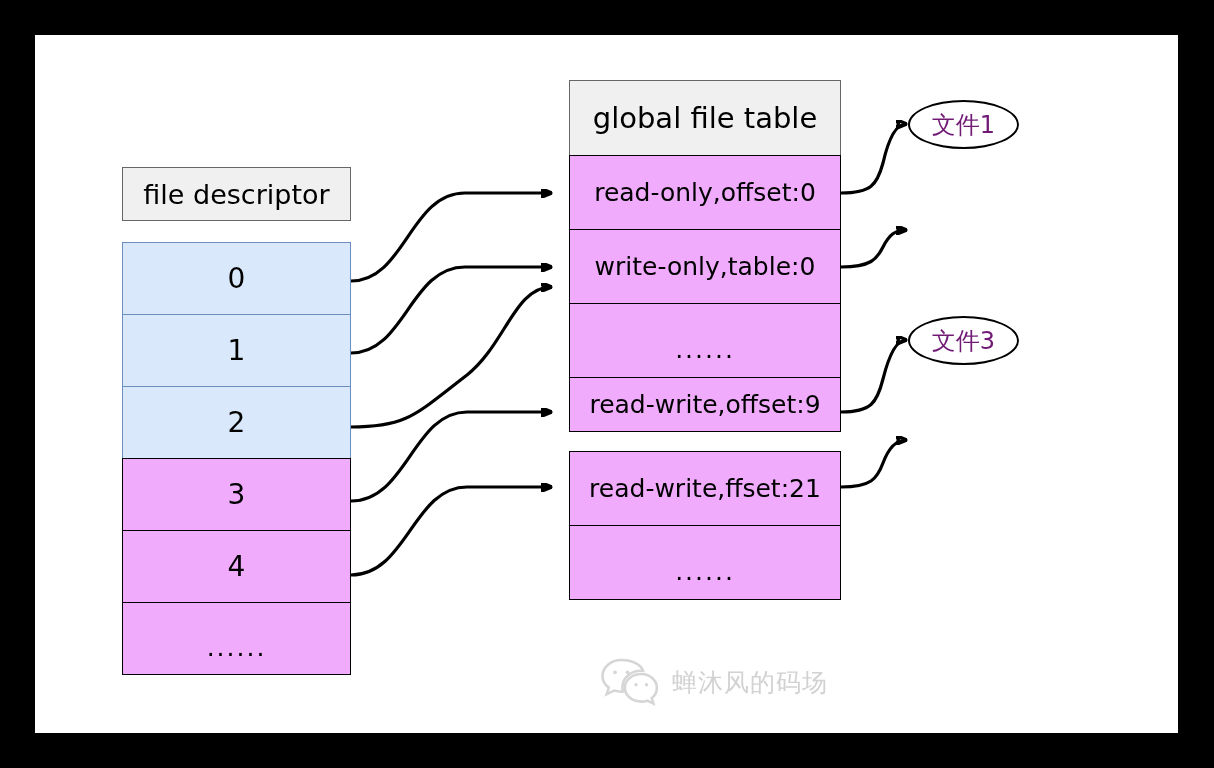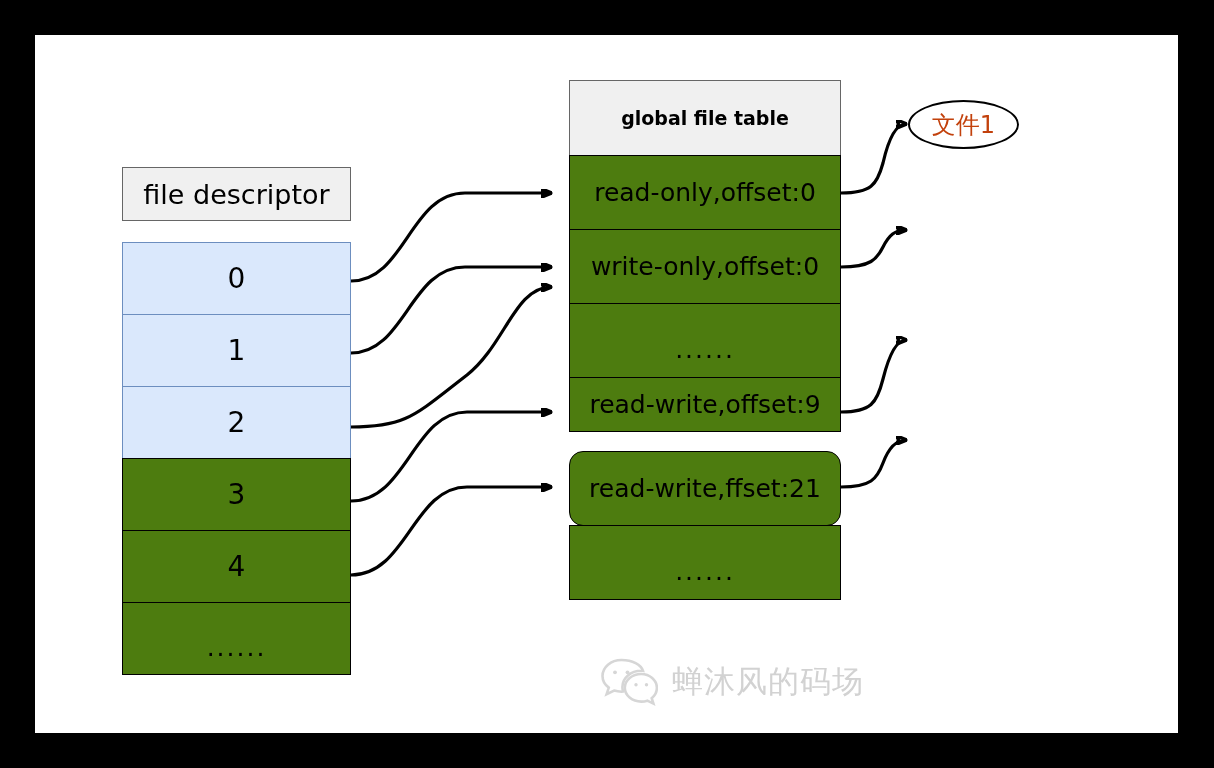--- a/index.html
+++ b/index.html
@@ -38,32 +38,32 @@
   }
   .cell.header {
     background: #f0f0f0;
     border: 1.6px solid #666666;
   }
   .cell.blue {
     background: #dae8fc;
     border: 1.6px solid #6c8ebf;
   }
   .cell.plain {
-    background: #4d7c0f;
+    background: #f0abfc;
     border: 1.8px solid #000000;
   }
   
   #fd-table .cell { left: 0; width: 229px; }
   #fd-table .cell.header { font-size: 27px; }
   #fd-table .cell.blue,
   #fd-table .cell.plain { font-size: 28px; }
 
   
   #gft-table .cell { left: 0; width: 272px; }
-  #gft-table .cell.header { font-size: 19px; font-weight: bold; }
+  #gft-table .cell.header { font-size: 29px; }
   #gft-table .cell.plain { font-size: 25px; }
 
   .dots {
     letter-spacing: 2px;
     font-size: 25px;
     line-height: 1;
     position: relative;
     top: 9px;
   }
 
@@ -73,21 +73,21 @@
     box-sizing: border-box;
     width: 111px;
     height: 49px;
     border: 2.2px solid #000000;
     border-radius: 50% / 50%;
     background: #ffffff;
     display: flex;
     align-items: center;
     justify-content: center;
     font-size: 24px;
-    color: #c2410c;
+    color: #701a75;
     font-family: "DejaVu Sans", "Liberation Sans", sans-serif;
   }
 
   
   #arrows {
     position: absolute;
     left: 0;
     top: 0;
     width: 1143px;
     height: 698px;
@@ -105,21 +105,21 @@
   #watermark {
     position: absolute;
     left: 565px;
     top: 622px;
     display: flex;
     align-items: center;
     gap: 14px;
     opacity: 1;
   }
   #watermark .wm-text {
-    font-size: 31px;
+    font-size: 25px;
     color: #d2d2d2;
     font-family: Liberation Sans, sans-serif;
     letter-spacing: 1px;
   }
 </style>
 </head>
 <body>
 
 <div id="canvas">
 
@@ -184,45 +184,48 @@
 
     <div class="cell header" style="top:0; height:76px;">
       <span>global file table</span>
     </div>
 
     <div class="cell plain" style="top:75px; height:75px;">
       <span>read-only,offset:0</span>
     </div>
 
     <div class="cell plain" style="top:149px; height:75px;">
-      <span>write-only,offset:0</span>
+      <span>write-only,table:0</span>
     </div>
 
     <div class="cell plain" style="top:223px; height:75px;">
       <span class="dots">......</span>
     </div>
 
     <div class="cell plain" style="top:297px; height:55px;">
       <span>read-write,offset:9</span>
     </div>
 
-    <div class="cell plain" style="top:371px; height:75px;border-radius:14px;">
+    <div class="cell plain" style="top:371px; height:75px;">
       <span>read-write,ffset:21</span>
     </div>
 
     <div class="cell plain" style="top:445px; height:75px;">
       <span class="dots">......</span>
     </div>
   </div>
 
   <div class="ellipse" style="left:873px; top:65px;">
     <span>文件1</span>
   </div>
 
 
+  <div class="ellipse" style="left:873px; top:281px;">
+    <span>文件3</span>
+  </div>
 
 
   <div id="watermark">
     <svg width="58" height="50" viewBox="0 0 58 50" xmlns="http://www.w3.org/2000/svg">
       <path d="M21.5,3 C10.8,3 2.5,10.3 2.5,19 C2.5,23.6 4.9,27.8 8.8,30.6
                L6.6,37.2 L14.1,33.6 C16.4,34.3 18.9,34.7 21.5,34.7
                C22.0,34.7 22.5,34.7 23.0,34.6 C22.6,33.1 22.4,31.6 22.4,30.0
                C22.4,21.0 30.8,13.7 41.2,13.7 C41.8,13.7 42.4,13.7 43.0,13.8
                C41.2,7.6 32.3,3 21.5,3 Z" fill="none" stroke="#d6d6d6" stroke-width="2.6"></path>
       <circle cx="15.0" cy="15.3" r="1.9" fill="#d6d6d6"></circle>

